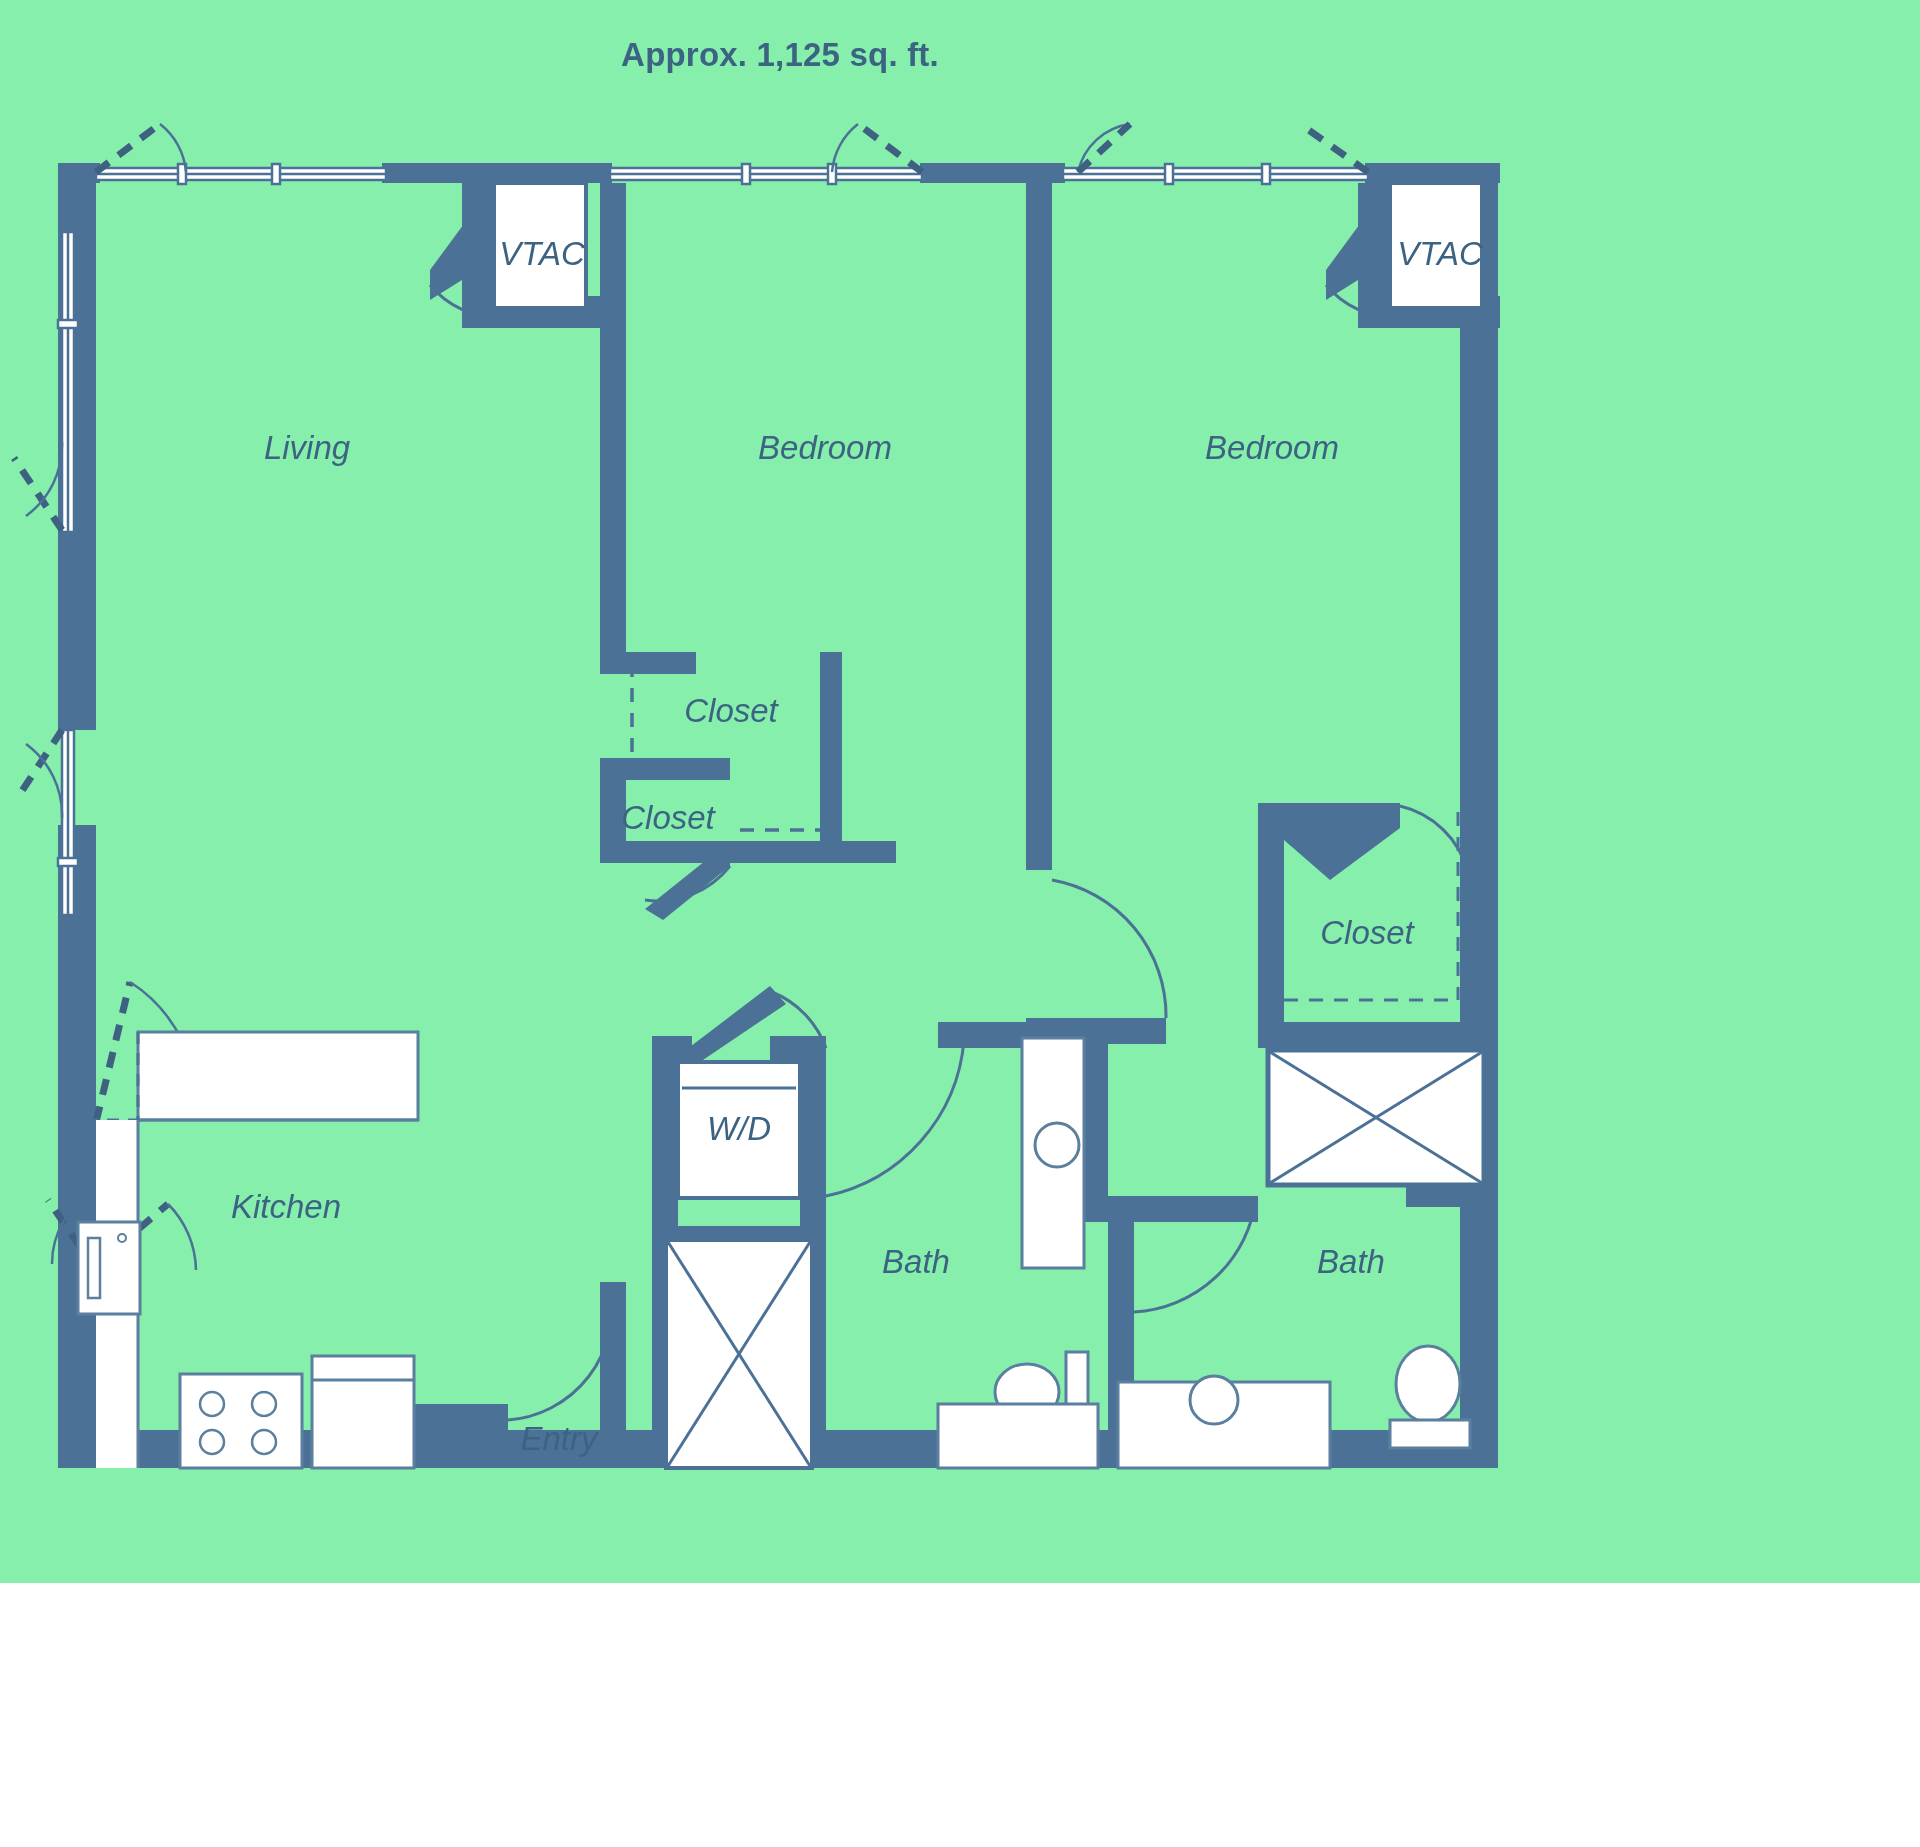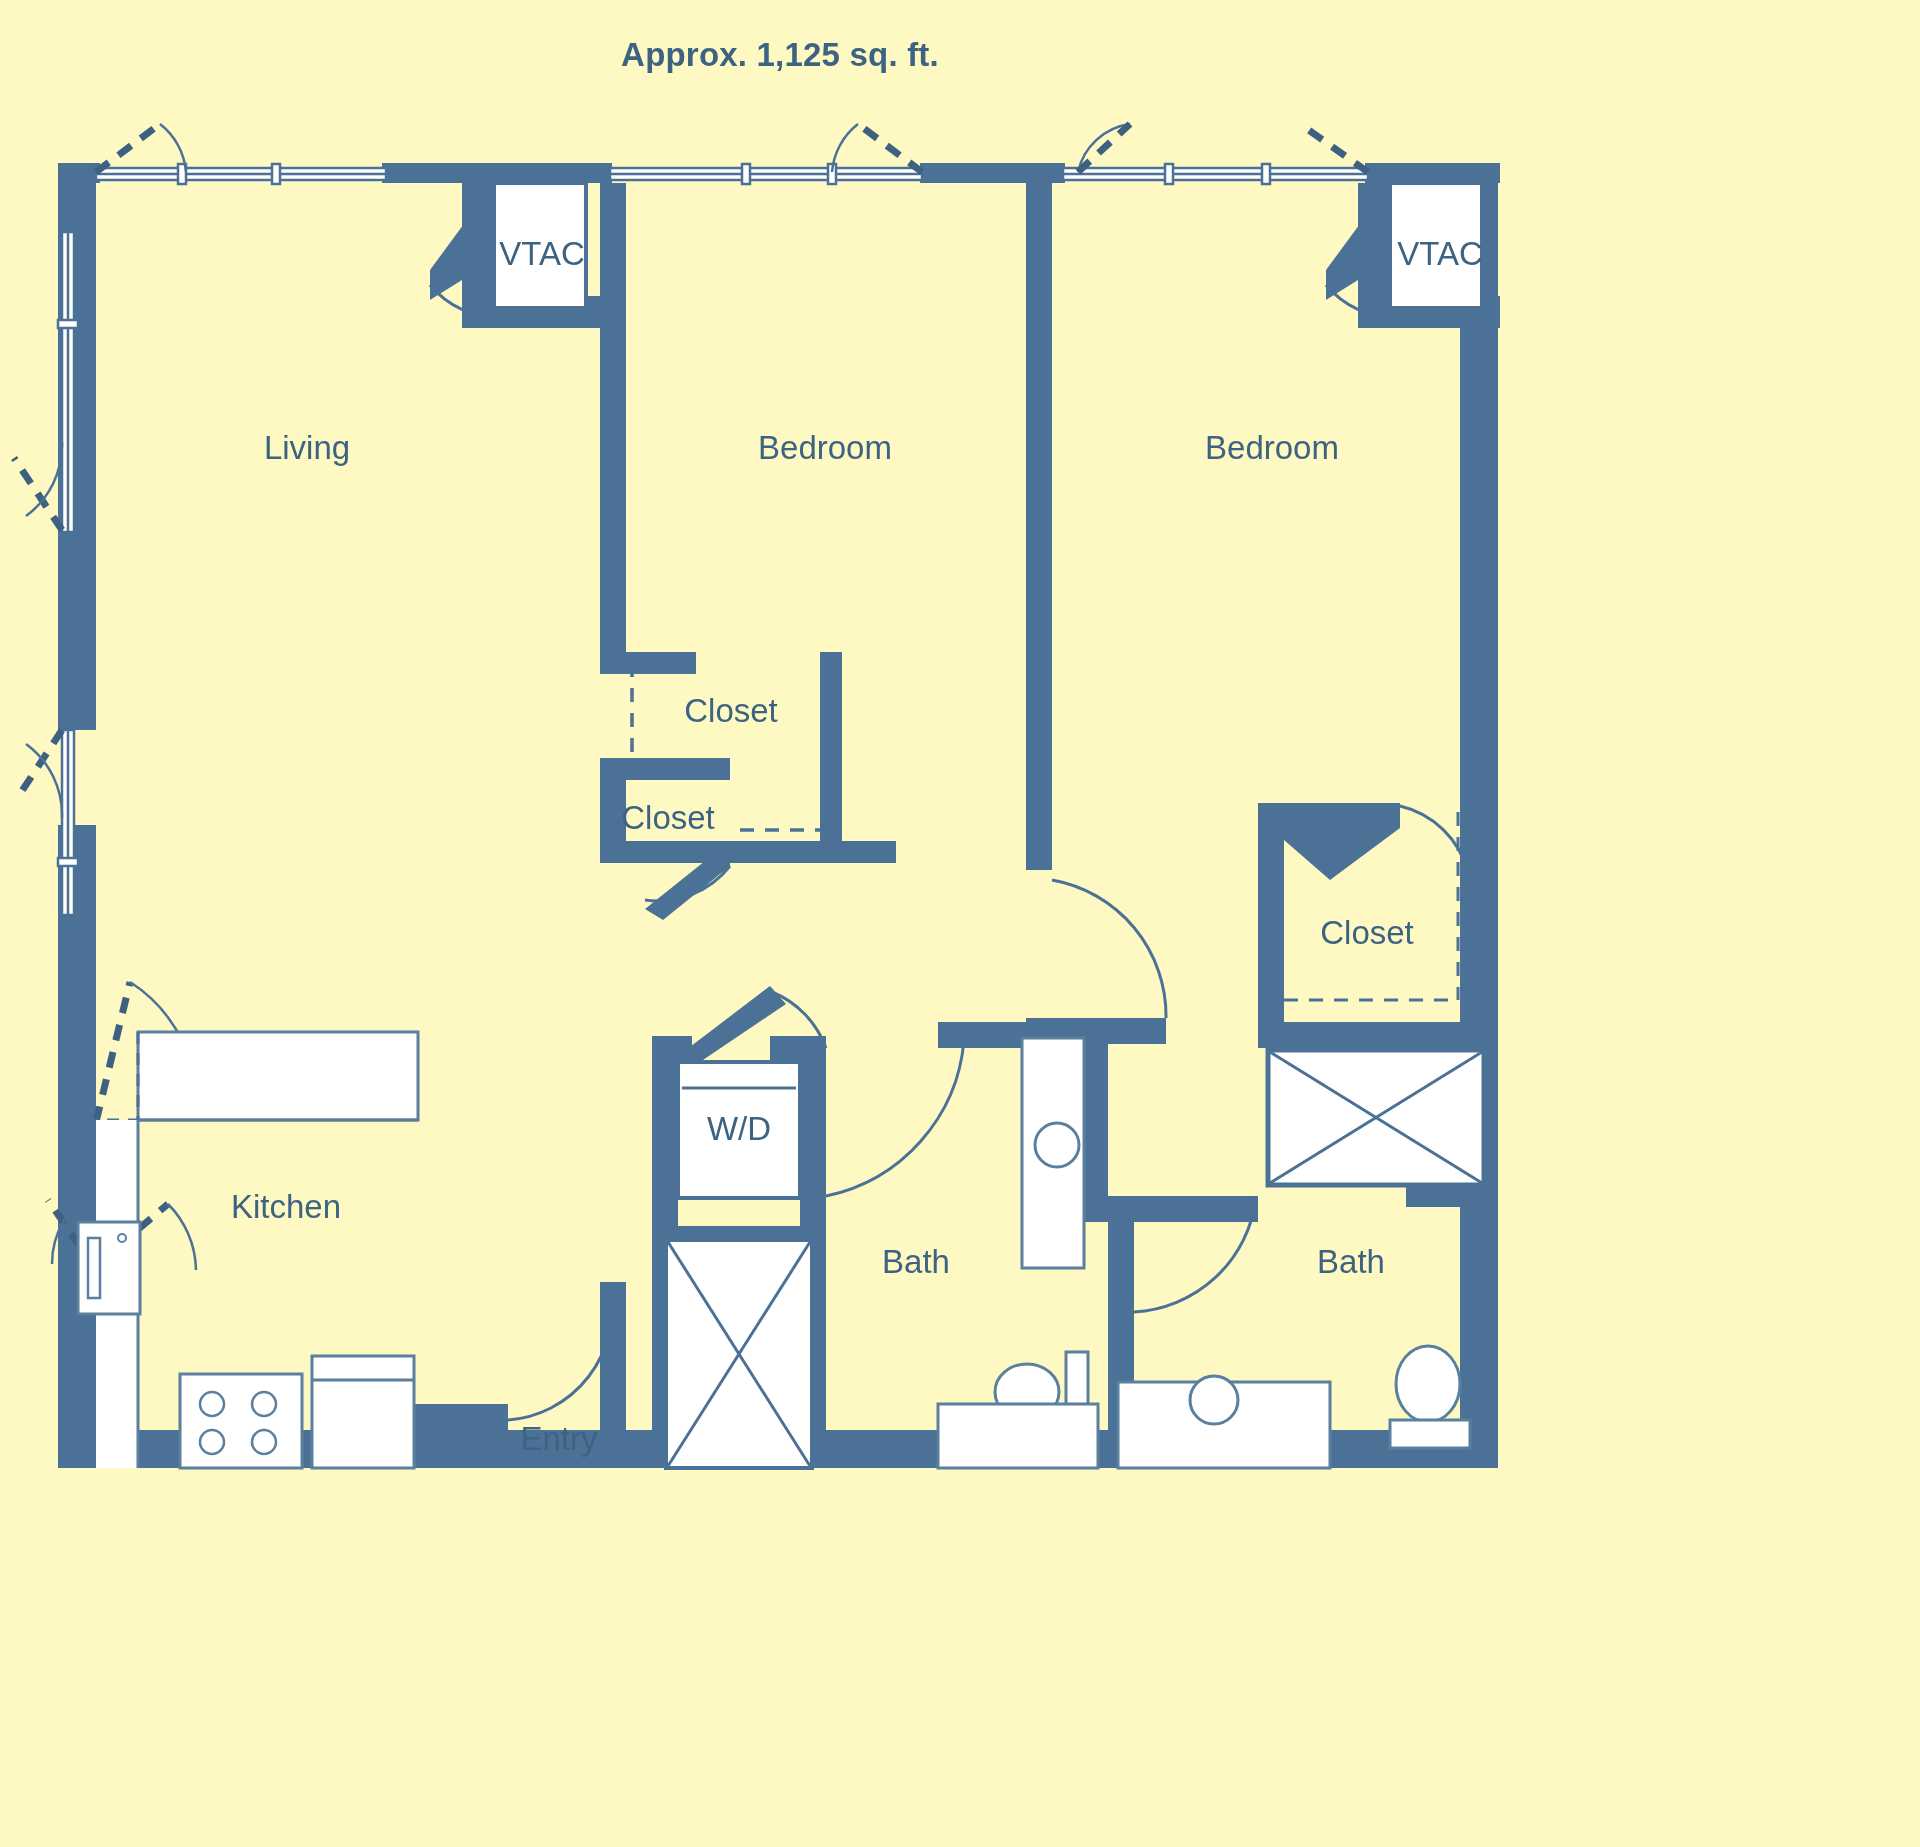--- a/index.html
+++ b/index.html
@@ -4,42 +4,43 @@
 <style>
   html, body {
     margin: 0;
     padding: 0;
     background: #ffffff;
     font-family: "Liberation Sans", sans-serif;
   }
   #page {
     position: relative;
     width: 1920px;
-    height: 1847px;
-    background: #fef9c3;
+    height: 1583px;
+    background: #86efac;
     overflow: hidden;
   }
   #title {
     position: absolute;
     top: 36px;
     left: 0;
     width: 1560px;
     text-align: center;
     font-size: 33px;
     font-weight: bold;
     color: #3d6383;
     letter-spacing: 0.2px;
     font-family: "Liberation Sans", sans-serif;
   }
   #plan-wrap {
     position: absolute;
     top: 0;
     left: 0;
     width: 1920px;
     height: 1847px;
+    font-style: italic;
   }
   svg { display: block; }
   .rm-label {
     font-family: "Liberation Sans", sans-serif;
     font-size: 33px;
     fill: #3d6383;
   }
 </style>
 </head>
 <body>

